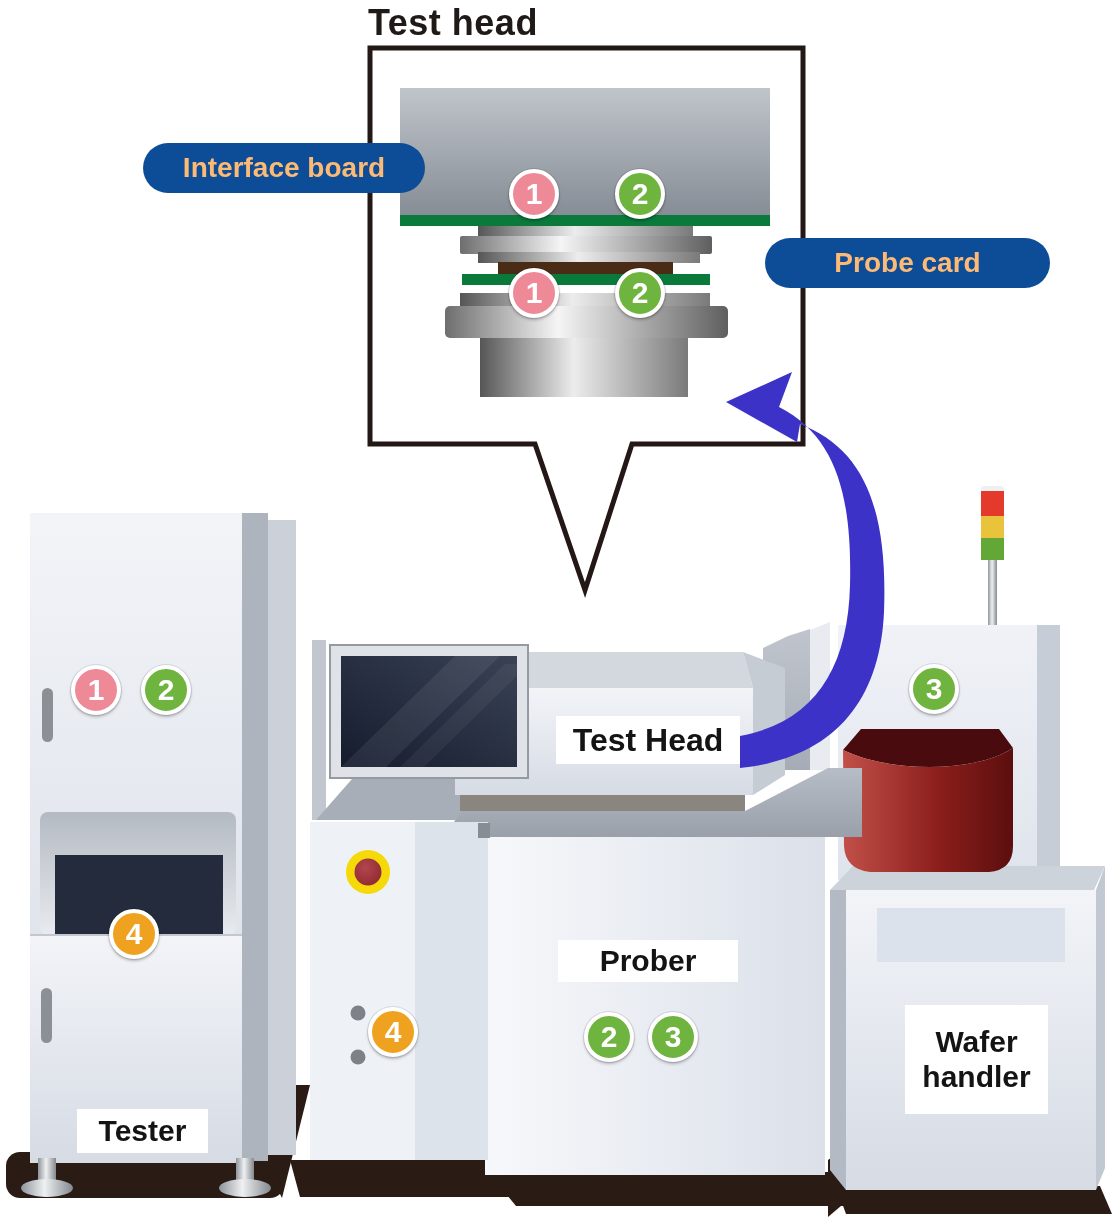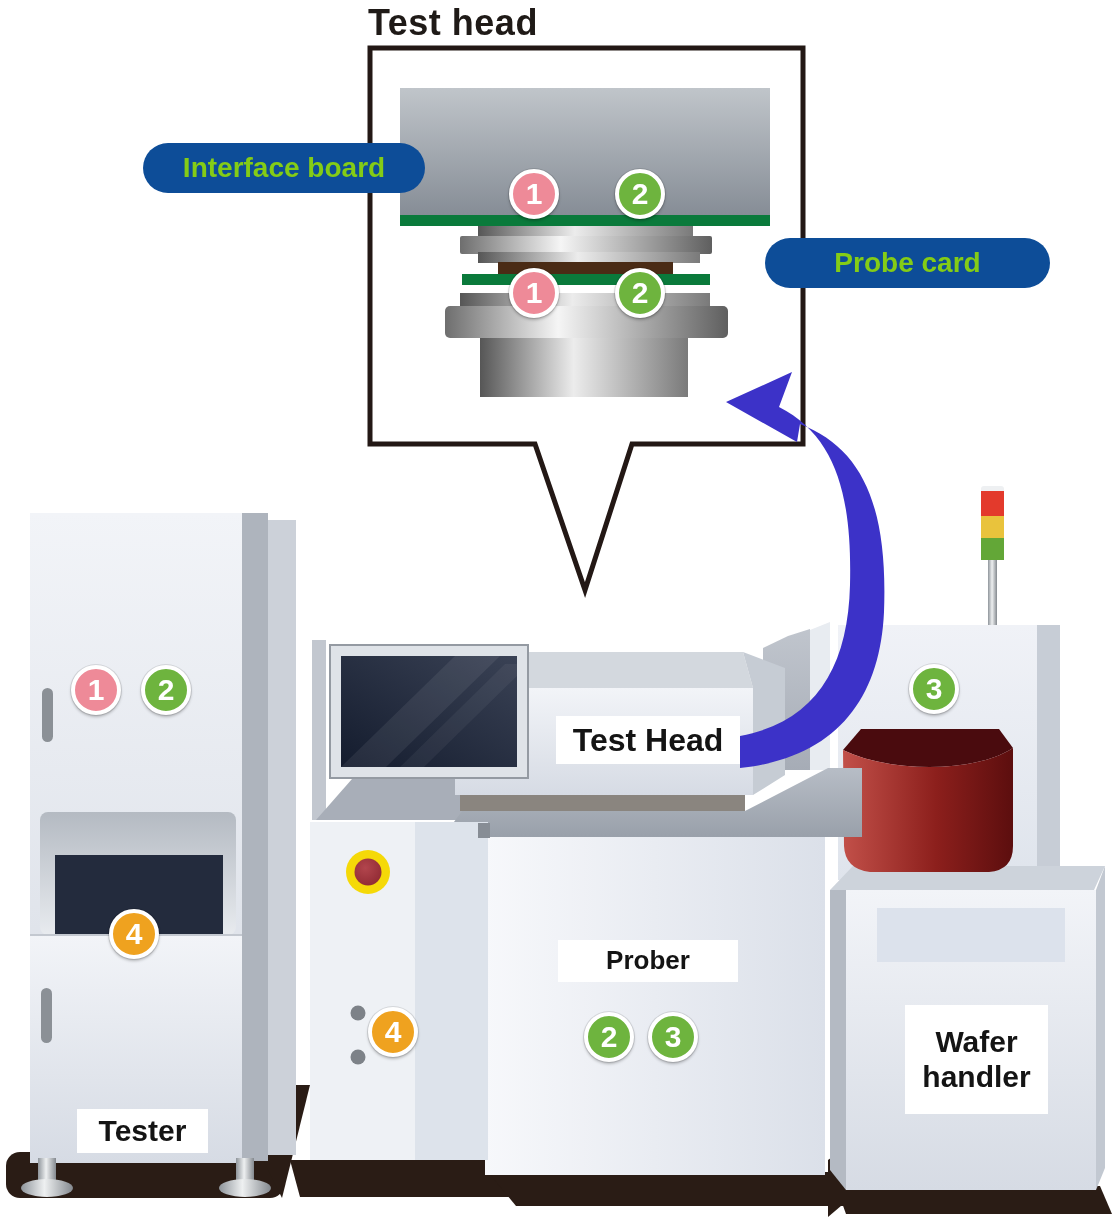--- a/index.html
+++ b/index.html
@@ -9,21 +9,21 @@
     font-family:"Liberation Sans", sans-serif;
     background:#ffffff;
     overflow:hidden;
   }
   #scene{position:absolute;left:0;top:0;z-index:1;}
   .ov{position:absolute;z-index:2;}
   .title{
     font-size:36px;font-weight:700;color:#1f1a17;letter-spacing:0.5px;
   }
   .pill{
-    background:#0d4d98;color:#84cc16;font-weight:700;
+    background:#0d4d98;color:#fdba74;font-weight:700;
     border-radius:28px;display:flex;align-items:center;justify-content:center;
     box-sizing:border-box;
   }
   .whitelabel{
     background:#ffffff;color:#141414;font-weight:700;
     display:flex;align-items:center;justify-content:center;text-align:center;
     box-sizing:border-box;line-height:1.15;
   }
   .badge{
     width:50px;height:50px;border-radius:50%;
@@ -224,21 +224,21 @@
              C 880 700 835 758 740 768
              Z" fill="#3c32c8"></path>
   </svg>
 
   <div class="ov title" style="left:368px;top:2px;">Test head</div>
 
   <div class="ov pill" style="left:143px;top:143px;width:282px;height:50px;font-size:28px;">Interface board</div>
   <div class="ov pill" style="left:765px;top:238px;width:285px;height:50px;font-size:28px;">Probe card</div>
 
   <div class="ov whitelabel" style="left:556px;top:716px;width:184px;height:48px;font-size:32px;">Test Head</div>
-  <div class="ov whitelabel" style="left:558px;top:940px;width:180px;height:42px;font-size:26px;">Prober</div>
+  <div class="ov whitelabel" style="left:558px;top:940px;width:180px;height:42px;font-size:30px;">Prober</div>
   <div class="ov whitelabel" style="left:77px;top:1109px;width:131px;height:44px;font-size:30px;text-align:center;">Tester</div>
   <div class="ov whitelabel" style="left:905px;top:1005px;width:143px;height:109px;font-size:30px;">Wafer handler</div>
 
   <div class="ov badge pink" style="left:509px;top:169px;">1</div>
   <div class="ov badge green" style="left:615px;top:169px;">2</div>
 
   <div class="ov badge pink" style="left:509px;top:268px;">1</div>
   <div class="ov badge green" style="left:615px;top:268px;">2</div>
 
   <div class="ov badge pink" style="left:71px;top:665px;">1</div>

